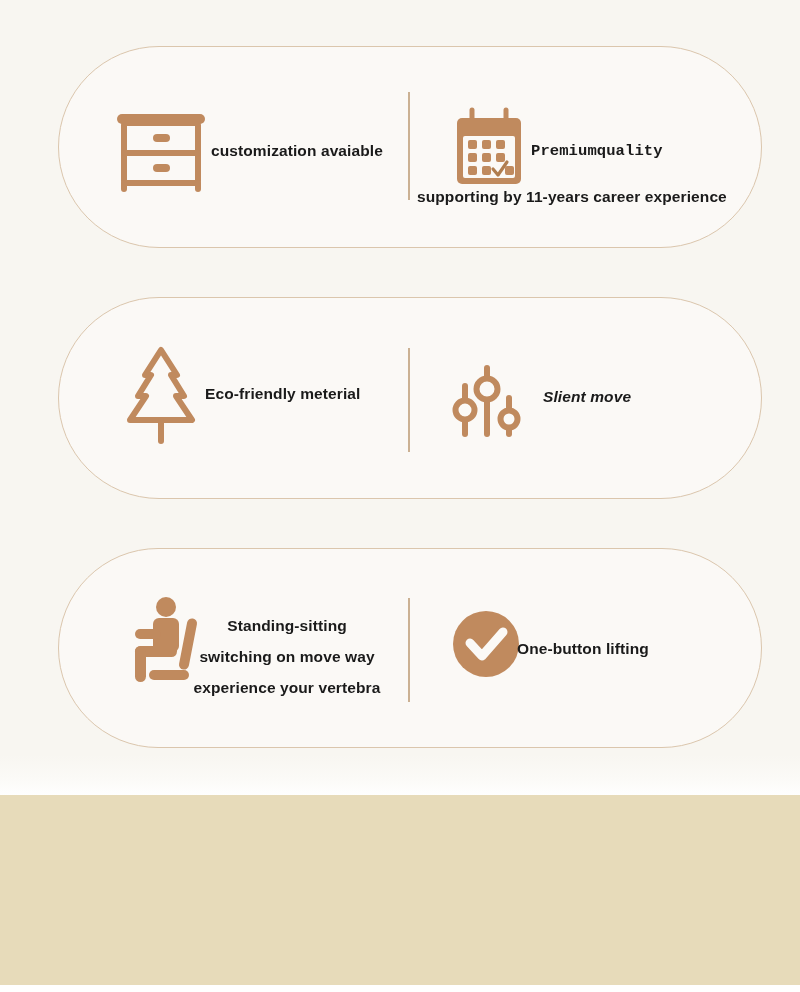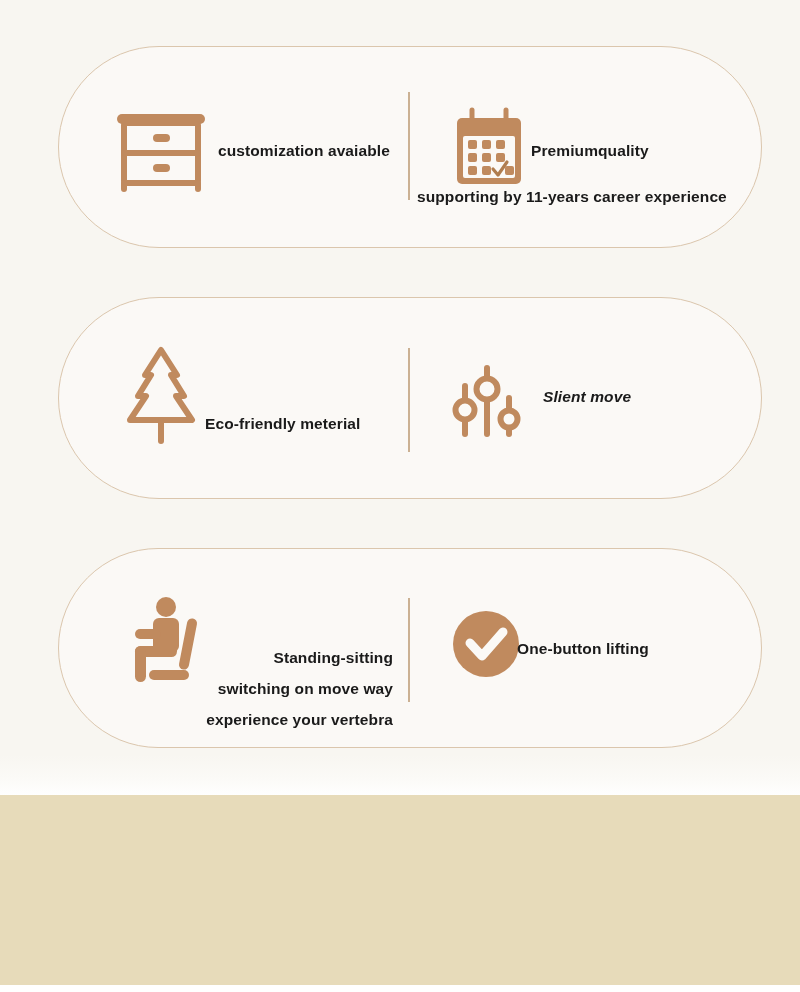--- a/index.html
+++ b/index.html
@@ -75,30 +75,29 @@
   .label {
     position: absolute;
     color: #1a1a1a;
     font-weight: bold;
     font-size: 15.5px;
     letter-spacing: .1px;
     white-space: nowrap;
   }
   .label.multi {
     white-space: normal;
-    text-align: right;
+    text-align: center;
     line-height: 31px;
-    margin-top: 32px;
-  }
-
-  
-  .lbl-custom      { left: 218px; top: 142px; }
-  .lbl-premium     { left: 531px; top: 142px; }
+  }
+
+  
+  .lbl-custom      { left: 211px; top: 142px; }
+  .lbl-premium     { left: 531px; top: 142px; font-family: Liberation Mono, monospace; }
   .lbl-supporting  { left: 417px; top: 188px; }
-  .lbl-eco         { left: 205px; top: 385px; margin-top: 30px; }
+  .lbl-eco         { left: 205px; top: 385px; }
   .lbl-silent      { left: 543px; top: 388px; font-style: italic; }
   .lbl-standing    { left: 181px; top: 610px; width: 212px; }
   .lbl-onebutton   { left: 517px; top: 640px; }
 
   
   .ic-drawer  { left: 112px; top: 110px; width: 98px;  height: 80px; }
   .ic-calendar{ left: 452px; top: 106px; width: 74px;  height: 82px; }
   .ic-tree    { left: 124px; top: 344px; width: 74px;  height: 100px; }
   .ic-slider  { left: 452px; top: 362px; width: 70px;  height: 80px; }
   .ic-person  { left: 129px; top: 596px; width: 74px;  height: 92px; }

